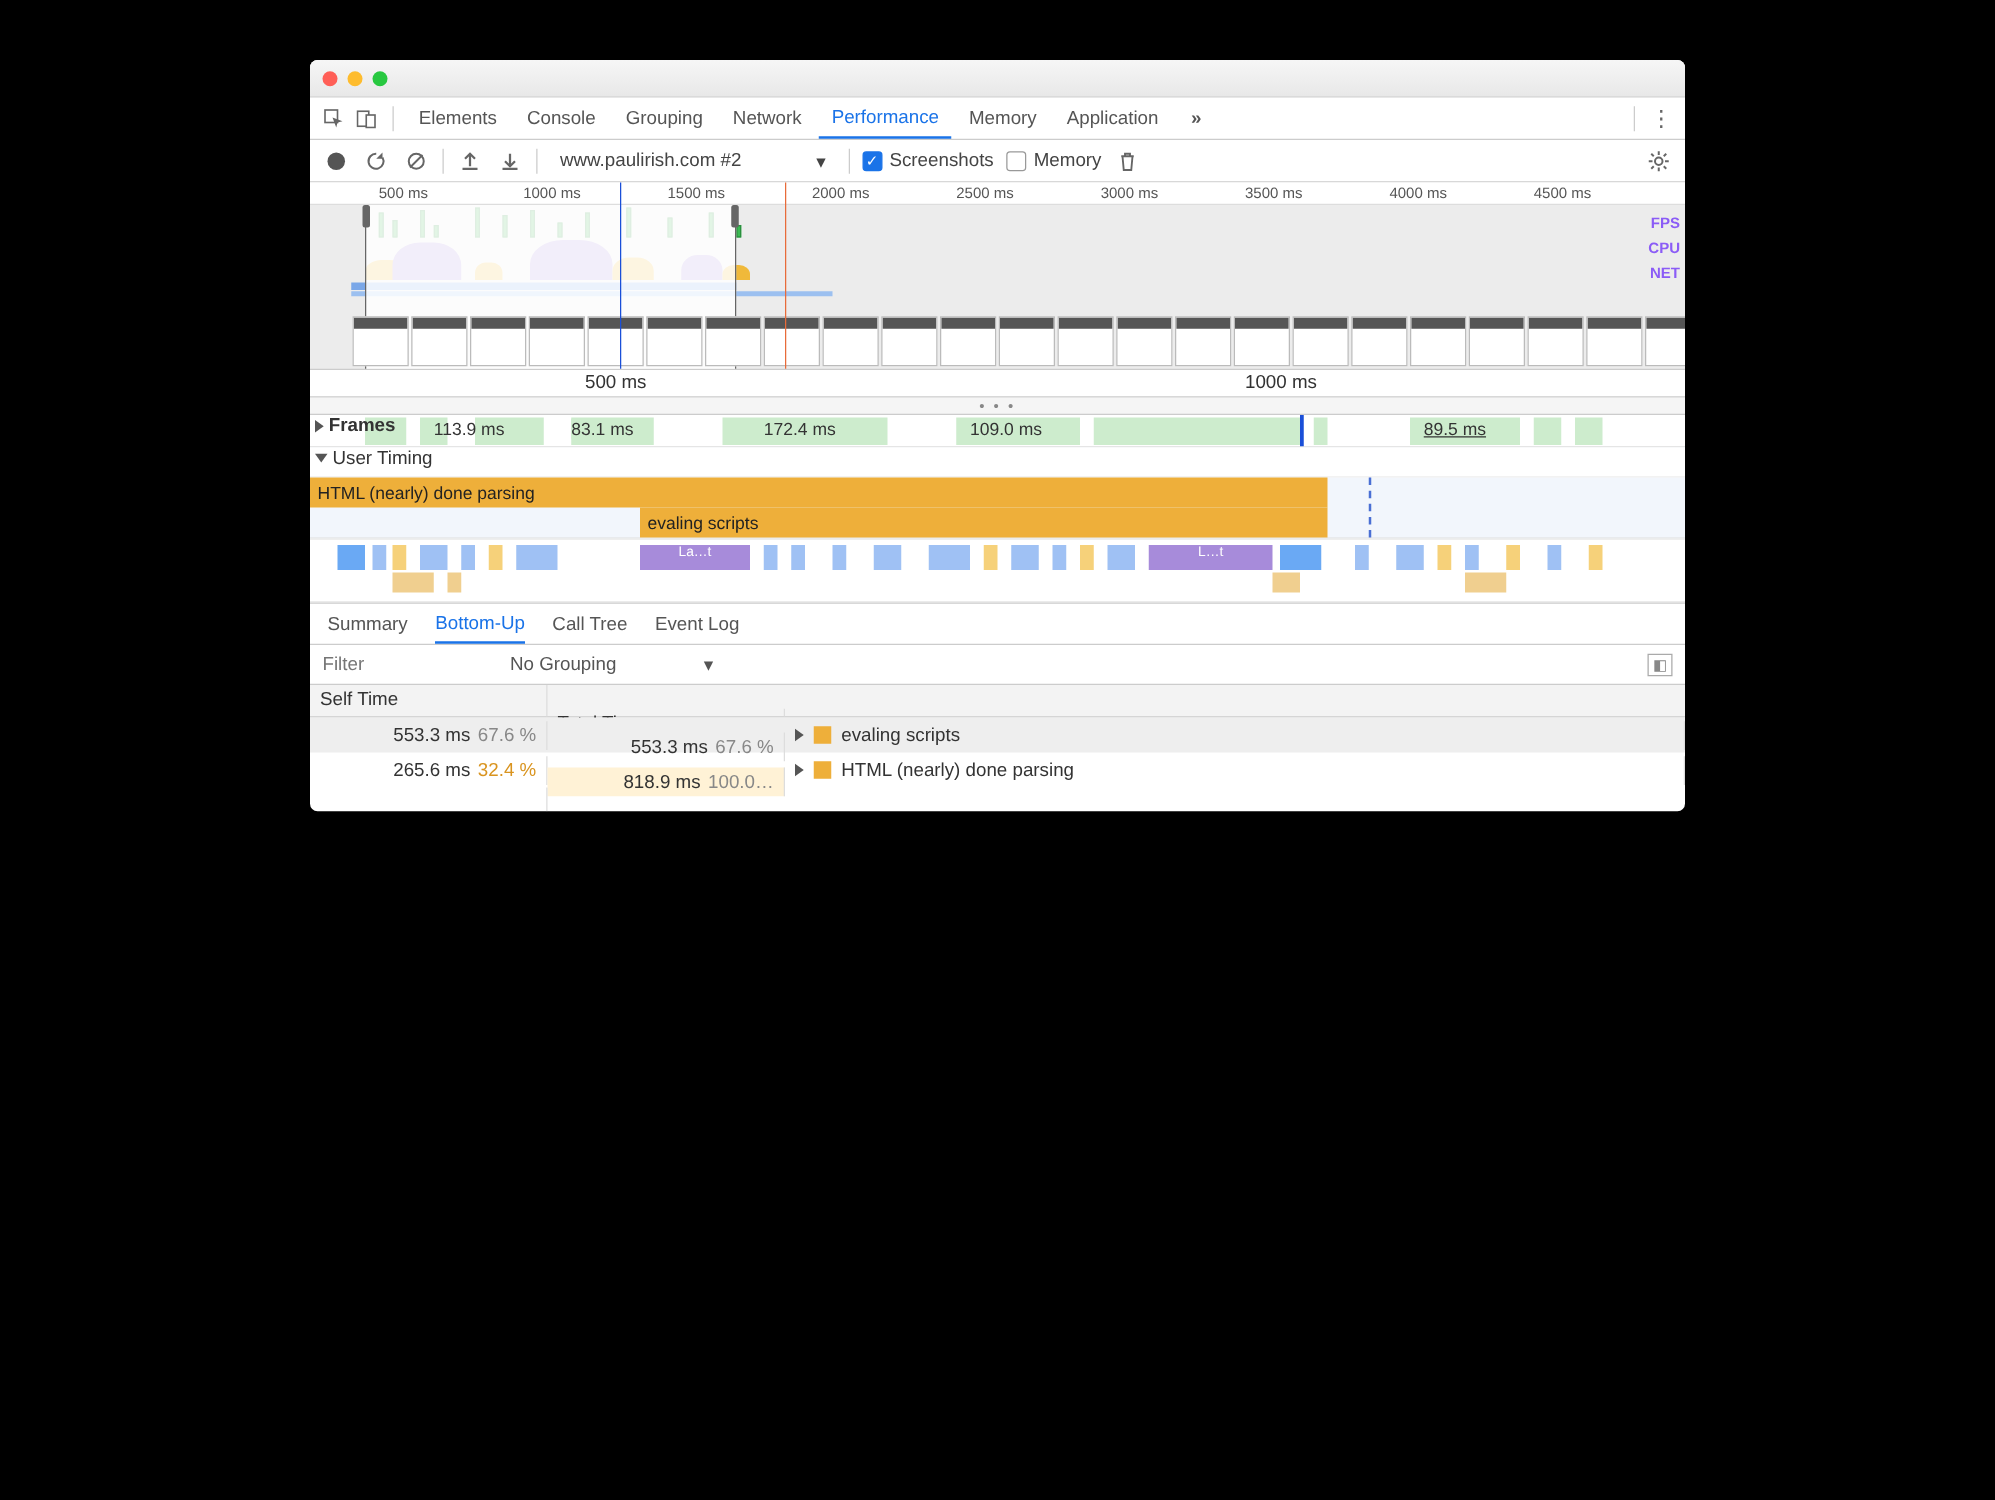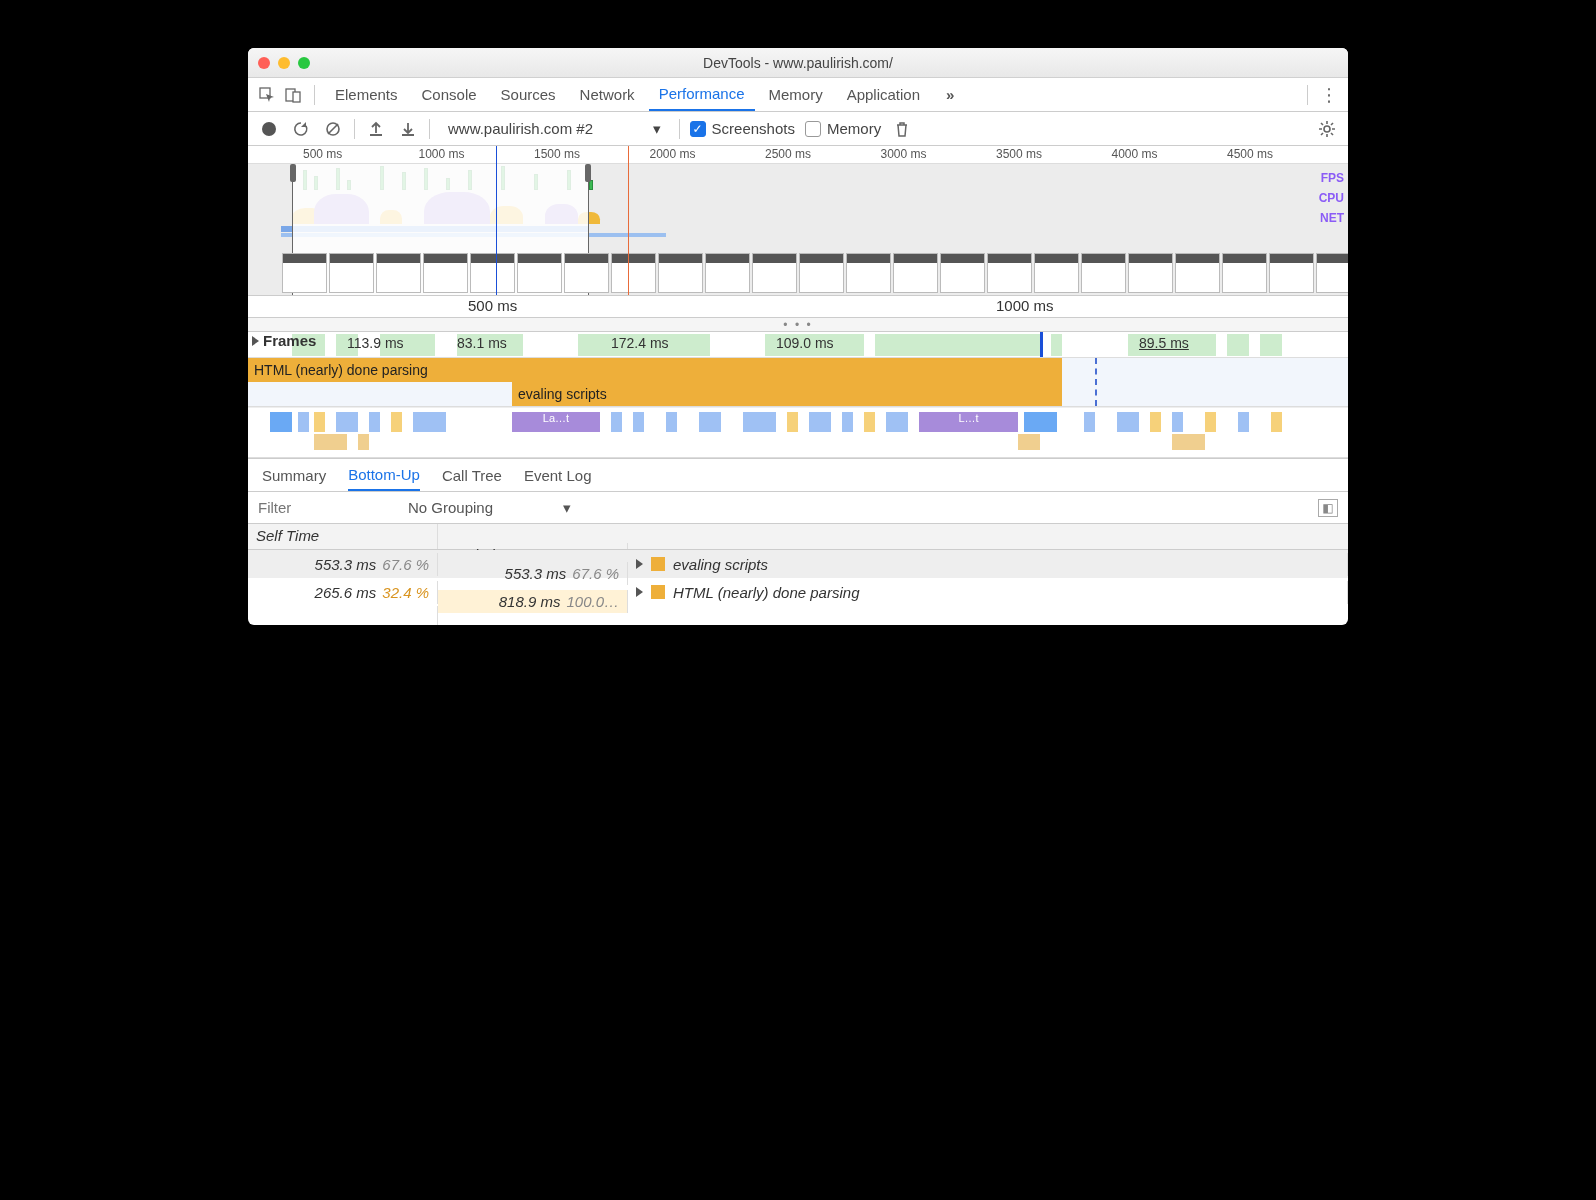--- a/index.html
+++ b/index.html
@@ -70,59 +70,58 @@
   .dtabs { height:34px; border-top:1px solid #ccc; border-bottom:1px solid #ccc; display:flex; align-items:center; gap:22px; padding:0 14px; font-size:15px; color:#555; }
   .dtabs .dt{cursor:pointer;padding-bottom:6px;padding-top:6px;}
   .dtabs .dt.active{color:#1a73e8;border-bottom:2px solid #1a73e8;}
   .filterbar{height:32px;border-bottom:1px solid #ccc;display:flex;align-items:center;gap:20px;padding:0 10px;font-size:15px;color:#888;}
   .filterbar input{border:none;outline:none;font-size:15px;color:#555;width:130px;}
   .filterbar .grp{display:flex;align-items:center;gap:70px;color:#555;}
   .filterbar .side{margin-left:auto;border:1px solid #aaa;width:20px;height:18px;display:flex;align-items:center;justify-content:center;font-size:12px;}
   
   .tbl{display:flex;flex-direction:column;font-size:15px;color:#333;flex:1;}
   .thd{display:flex;height:26px;border-bottom:1px solid #ccc;background:#f3f3f3;}
-  .thd>div,.trow>div{padding:3px 8px;border-right:1px solid #ddd;font-style:italic;}
+  .thd>div,.trow>div{padding:3px 8px;border-right:1px solid #ddd;}
   .c1{width:190px;text-align:right;} .c2{width:190px;text-align:right;margin-top:19px;} .c3{flex:1;}
   .trow{display:flex;height:28px;align-items:center;}
   .trow.sel{background:#eee;}
   .pct{color:#888;margin-left:6px;}
   .act{display:flex;align-items:center;gap:8px;}
   .sq{width:14px;height:14px;background:#eeaf3a;}
   .c2.hl{background:#fff2d6;}
   svg{display:block;}
 </style>
 </head>
 <body>
 
 <div class="window">
 
   <div class="titlebar">
     <div class="traffic">
       <div class="dot red"></div>
       <div class="dot yellow"></div>
       <div class="dot green"></div>
     </div>
-    <div class="title">DevTools - www.paulirish.com/</div>
   </div>
 
   <div class="tabbar">
     <div class="icon-btn">
       <svg width="16" height="16" viewBox="0 0 16 16">
           <rect x="1" y="1" width="10" height="10" fill="none" stroke="#666" stroke-width="1.3"></rect>
           <path d="M7 7 L15 10 L11 11 L10 15 Z" fill="#666"></path>
         </svg>
     </div>
     <div class="icon-btn">
       <svg width="16" height="16" viewBox="0 0 16 16">
           <rect x="1" y="2" width="9" height="12" fill="none" stroke="#666" stroke-width="1.3"></rect>
           <rect x="8" y="5" width="7" height="10" fill="#fff" stroke="#666" stroke-width="1.3"></rect>
         </svg>
     </div>
     <div class="sep"></div>
-    <div id="tabs-host" style="display: contents;"><div class="tab">Elements</div><div class="tab">Console</div><div class="tab">Sources</div><div class="tab">Network</div><div class="tab active">Performance</div><div class="tab">Memory</div><div class="tab">Application</div></div>
+    <div id="tabs-host" style="display: contents;"><div class="tab">Elements</div><div class="tab">Console</div><div class="tab">Grouping</div><div class="tab">Network</div><div class="tab active">Performance</div><div class="tab">Memory</div><div class="tab">Application</div></div>
     <div class="tab more">»</div>
     <div class="sep menu"></div>
     <div class="icon-btn" style="font-size:18px;">⋮</div>
   </div>
 
   <div class="toolbar">
     <div class="icon-btn">
         <div class="rec"></div>
       </div>
     <div class="icon-btn">
@@ -294,20 +293,26 @@
       <div class="fblock" style="left: 57%; width: 15%;"></div>
       <div class="fblock" style="left: 73%; width: 1%;"></div>
       <div class="fblock" style="left: 80%; width: 8%;"></div>
       <div class="flabel" style="left: 81%; text-decoration: underline;">89.5 ms</div>
       <div class="fblock" style="left: 89%; width: 2%;"></div>
       <div class="fblock" style="left: 92%; width: 2%;"></div>
       <div class="cursor" style="left: 72%;"></div>
     </div>
 
   <div class="track ut">
+    <div class="hdr-row">
+        <div class="hdr">
+          <span class="tri"></span>
+          <span>User Timing</span>
+        </div>
+      </div>
     <div class="ut-body" id="ut-body">
         <div class="bar" style="left: 0%; width: 74%; top: 0px;">HTML (nearly) done parsing</div>
         <div class="bar" style="left: 24%; width: 50%; top: 24px;">evaling scripts</div>
         <div style="position: absolute; top: 0px; bottom: 0px; left: 77%; border-left: 2px dashed rgb(74, 111, 212);"></div>
       </div>
   </div>
 
   <div class="track main">
     <div class="flame">
       <div class="fl s4" style="left:2%;width:2%;"></div>

